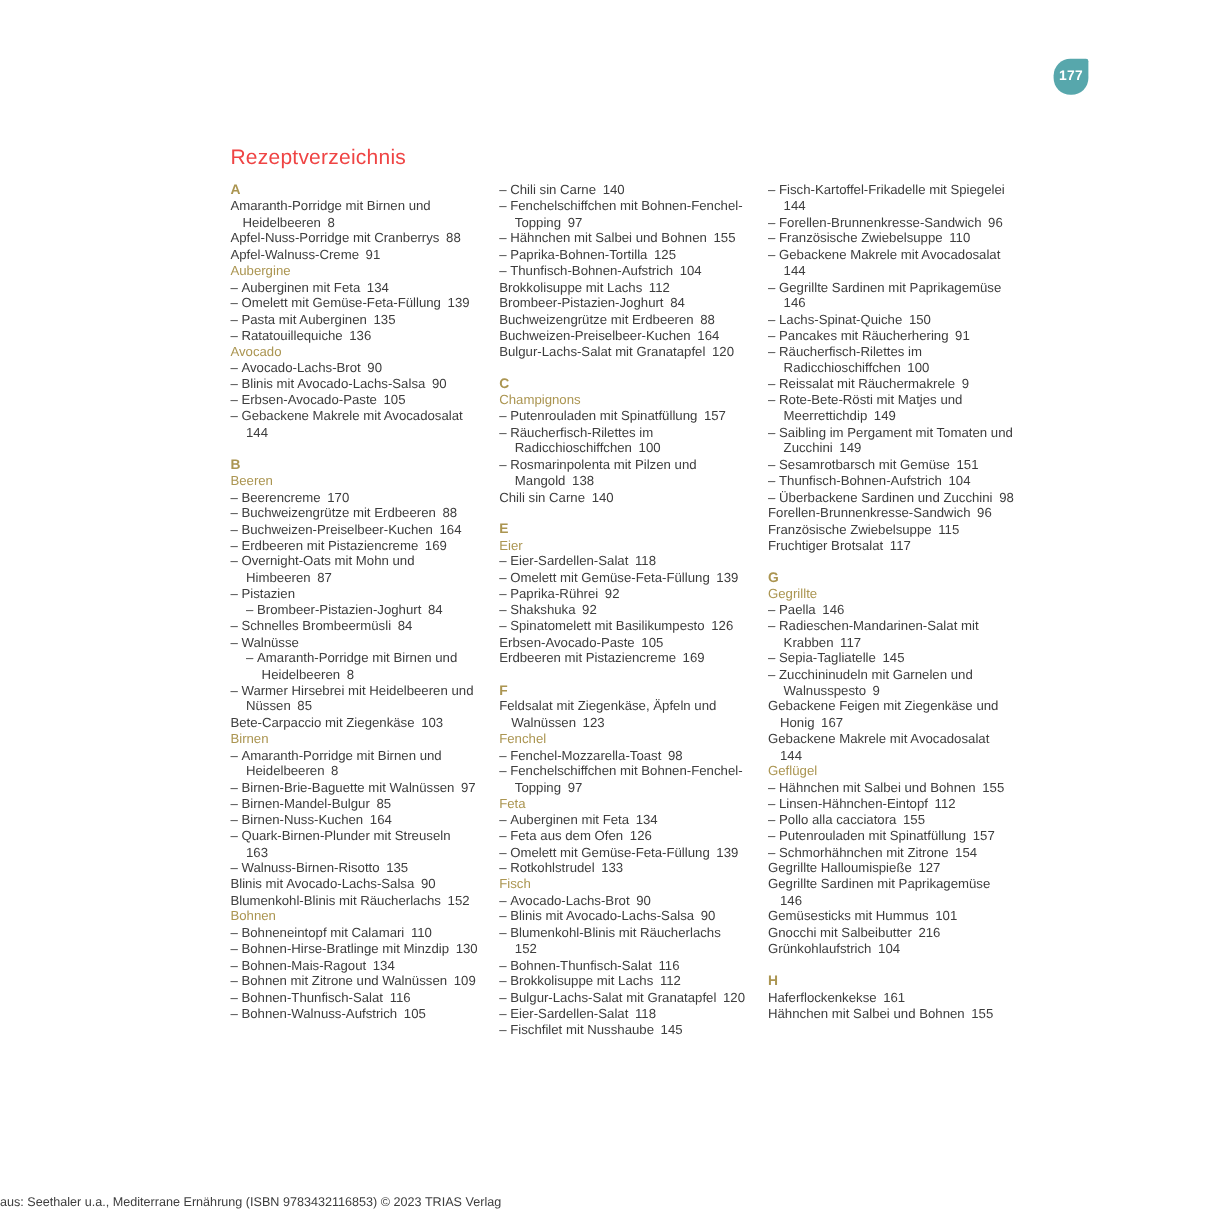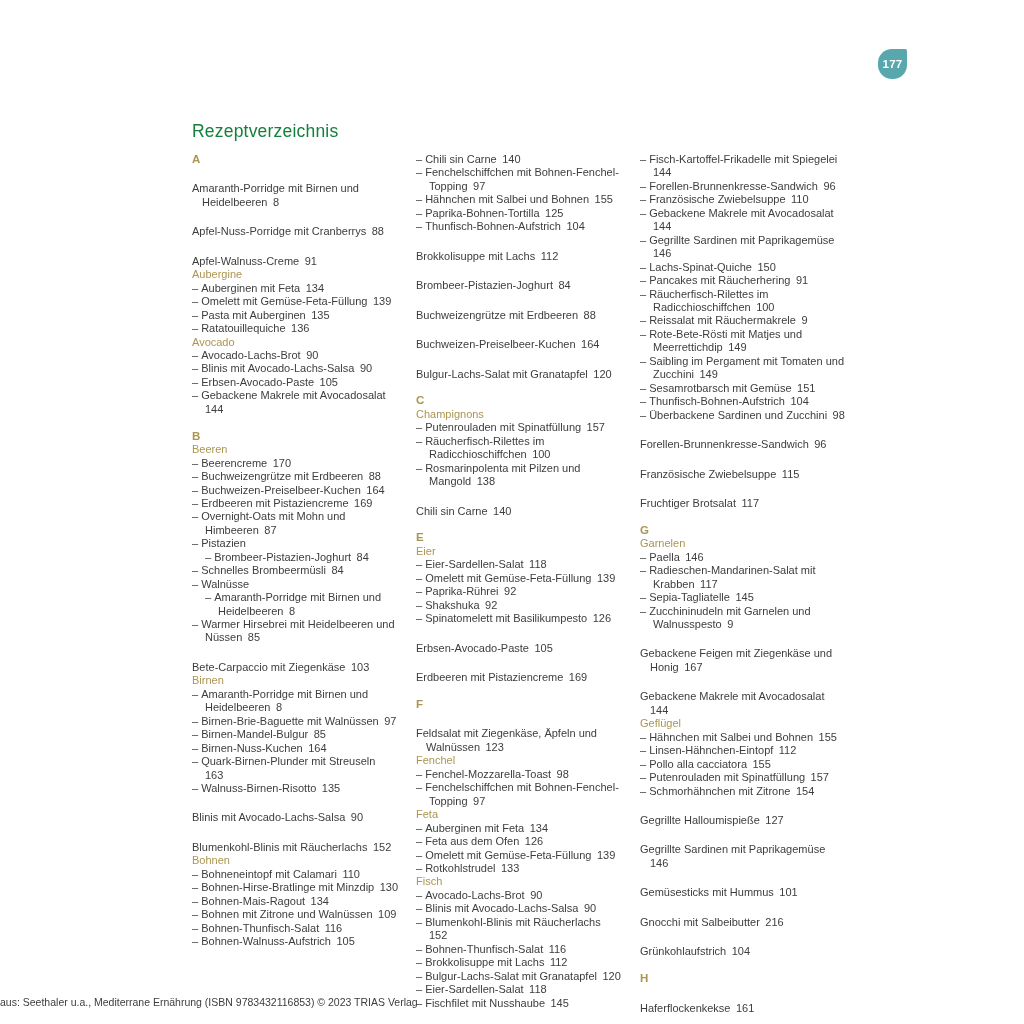--- a/index.html
+++ b/index.html
@@ -20,21 +20,21 @@
     color:#ffffff;
     font-size:11.5px;
     font-weight:bold;
     display:flex;align-items:center;justify-content:center;
     letter-spacing:0.2px;
   }
   .title{
     position:absolute;
     left:192px;top:121px;
     font-size:17.5px;
-    color:#15803d;
+    color:#ef4444;
     letter-spacing:0.2px;
   }
   .columns{
     position:absolute;
     left:192px;top:153px;
     width:656px;
     display:flex;
     gap:17px;
     align-items:flex-start;
   }
@@ -45,21 +45,21 @@
     color:#3d3d3d;
   }
   .t-letter{
     color:#ab9551;
     font-weight:bold;
     margin-top:13.45px;
     font-size:11.5px;
   }
   .col .row:first-child{margin-top:0;}
   .t-sub{color:#ab9551;}
-  .t-e{padding-left:10px;text-indent:-10px;margin-top:16px;}
+  .t-e{padding-left:10px;text-indent:-10px;}
   .t-d{padding-left:13px;text-indent:-13px;}
   .t-d2{padding-left:26px;text-indent:-13px;}
   .footer{
     position:absolute;
     left:0;top:996px;
     width:1024px;
     text-align:left;
     font-size:10.5px;
     color:#3d3d3d;
   }
@@ -175,21 +175,21 @@
         <div class="row t-d">–&nbsp;Reissalat mit Räuchermakrele 9</div>
         <div class="row t-d">–&nbsp;Rote-Bete-Rösti mit Matjes und Meerrettichdip 149</div>
         <div class="row t-d">–&nbsp;Saibling im Pergament mit Tomaten und Zucchini 149</div>
         <div class="row t-d">–&nbsp;Sesamrotbarsch mit Gemüse 151</div>
         <div class="row t-d">–&nbsp;Thunfisch-Bohnen-Aufstrich 104</div>
         <div class="row t-d">–&nbsp;Überbackene Sardinen und Zucchini 98</div>
         <div class="row t-e">Forellen-Brunnenkresse-Sandwich 96</div>
         <div class="row t-e">Französische Zwiebelsuppe 115</div>
         <div class="row t-e">Fruchtiger Brotsalat 117</div>
         <div class="row t-letter">G</div>
-        <div class="row t-sub">Garnelen</div>
+        <div class="row t-sub">Gegrillte</div>
         <div class="row t-d">–&nbsp;Paella 146</div>
         <div class="row t-d">–&nbsp;Radieschen-Mandarinen-Salat mit Krabben 117</div>
         <div class="row t-d">–&nbsp;Sepia-Tagliatelle 145</div>
         <div class="row t-d">–&nbsp;Zucchininudeln mit Garnelen und Walnusspesto 9</div>
         <div class="row t-e">Gebackene Feigen mit Ziegenkäse und Honig 167</div>
         <div class="row t-e">Gebackene Makrele mit Avocadosalat 144</div>
         <div class="row t-sub">Geflügel</div>
         <div class="row t-d">–&nbsp;Hähnchen mit Salbei und Bohnen 155</div>
         <div class="row t-d">–&nbsp;Linsen-Hähnchen-Eintopf 112</div>
         <div class="row t-d">–&nbsp;Pollo alla cacciatora 155</div>

